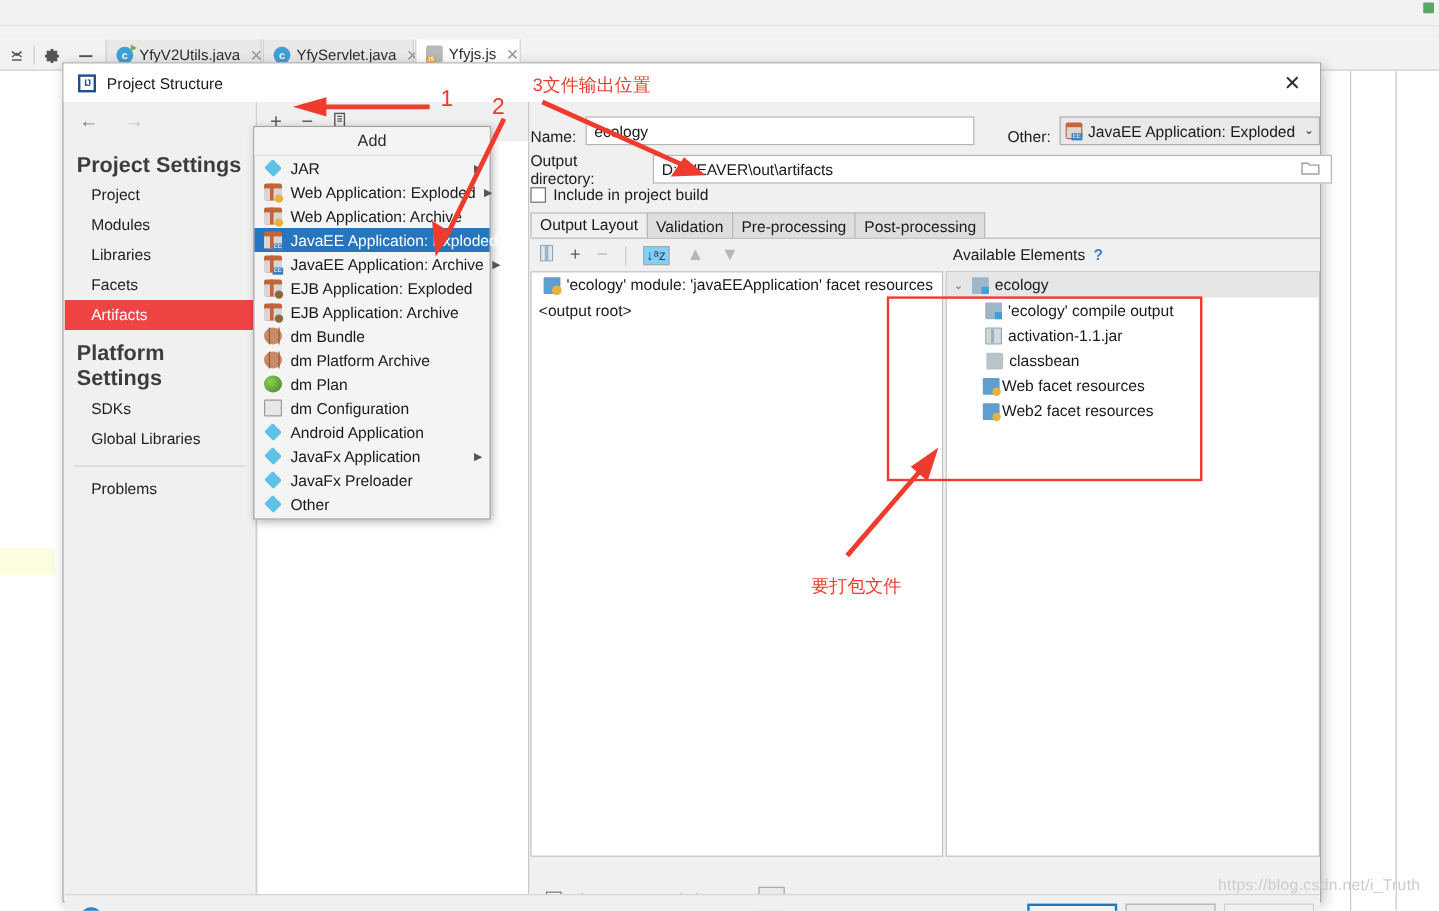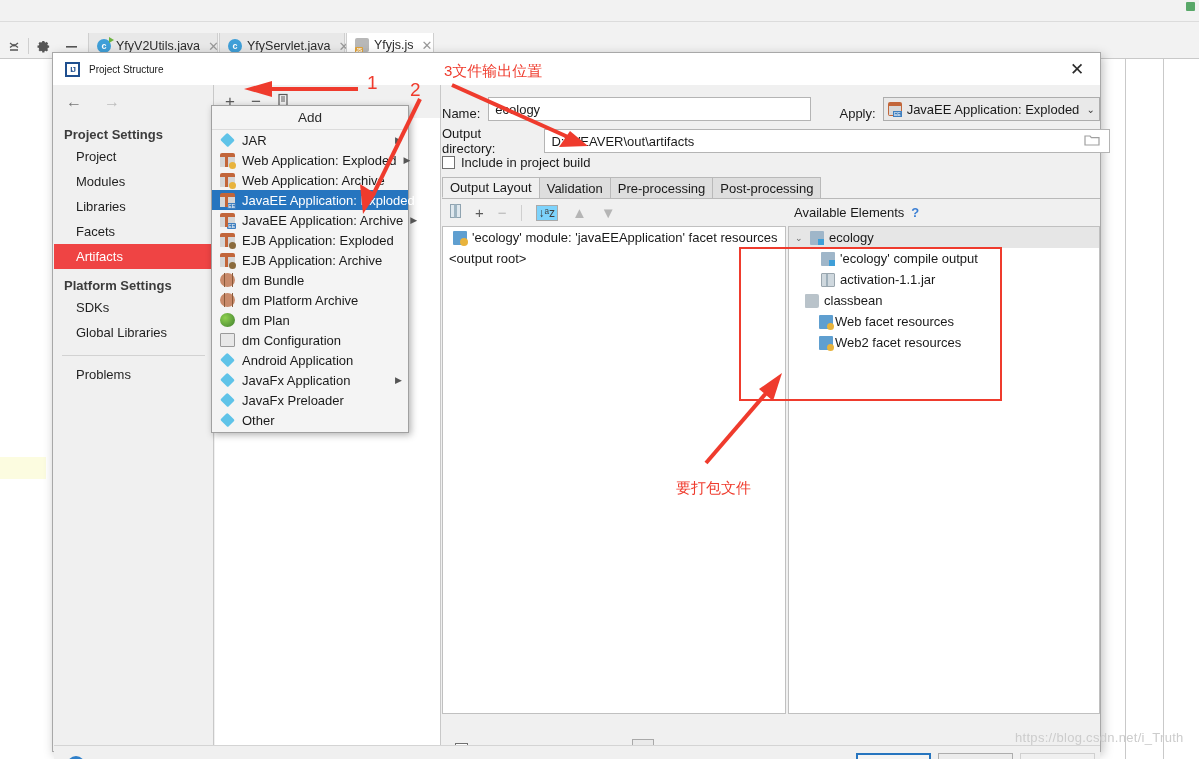--- a/index.html
+++ b/index.html
@@ -43,32 +43,32 @@
   #ide-right-panel-a { position:absolute; left:1125px; top:59px; width:38px; height:700px; background:#ffffff; border-left:1px solid #c9c9c9; }
   #ide-right-panel-b { position:absolute; left:1163px; top:59px; width:36px; height:700px; background:#ffffff; border-left:1px solid #c9c9c9; }
   #ide-green-mark { position:absolute; left:1186px; top:2px; width:9px; height:9px; background:#59a869; border-radius:1px; }
 
   
   #dialog { position:absolute; left:52px; top:52px; width:1049px; height:700px;
             background:#f0f0f0; border:1px solid #a8a8a8; box-shadow:2px 3px 10px rgba(0,0,0,.25); }
   #dlg-titlebar { height:32px; background:#ffffff; display:flex; align-items:center; padding:0 6px 0 12px; }
   #dlg-title-icon { width:15px; height:15px; background:#fff; border:2px solid #1f4f8f; display:flex; align-items:center;
                     justify-content:center; font-size:8px; font-weight:bold; color:#1f4f8f; margin-right:9px; letter-spacing:-1px;}
-  #dlg-title-text { font-size:10px; color:#1a1a1a;text-align:center; }
+  #dlg-title-text { font-size:13px; color:#1a1a1a;text-align:center; }
   #dlg-close { margin-left:auto; width:34px; height:30px; display:flex; align-items:center; justify-content:center;
                font-size:17px; color:#2b2b2b; }
 
   #dlg-body { position:absolute; left:0; top:32px; width:1047px; height:666px; }
 
   
   #dlg-sidebar { position:absolute; left:1px; top:0; width:160px; height:660px; background:#f0f0f0; border-right:1px solid #c8c8c8;}
   #sidebar-nav-bar { height:33px; display:flex; align-items:center; padding-left:12px; gap:22px; color:#777; font-size:16px; background:#f0f0f0;}
   .navarrow { cursor:default; }
   .navarrow.dim { color:#bdbdbd; }
-  .sb-group { padding:9px 0 2px 10px; font-weight:bold; font-size:13px; color:#3c3c3c; }
+  .sb-group { padding:9px 0 2px 10px; font-weight:bold; font-size:18px; color:#3c3c3c; }
   .sb-item { padding:3px 0 3px 22px; font-size:13px; color:#1f1f1f; line-height:19px; }
   .sb-item.sel { background:#ef4444; color:#ffffff; }
   .sb-div { height:1px; background:#d2d2d2; margin:10px 8px 6px 8px; }
 
   
   #dlg-content { position:absolute; left:162px; top:0; width:885px; height:660px; background:#f0f0f0; }
 
   #artifacts-toolbar { height:33px; background:#f0f0f0; display:flex; align-items:center; padding-left:10px; gap:16px;
                        border-right:1px solid #c8c8c8; width:226px; position:absolute; left:0; top:0; color:#555; }
   .tb-ico { font-size:17px; color:#5a5a5a; }
@@ -273,21 +273,21 @@
         </span>
       </div>
 
       <div id="artifacts-list"></div>
 
       <div id="detail-pane">
 
         <div class="row-name">
           <span class="lbl">Name:</span>
           <div id="name-input">ecology</div>
-          <span class="lbl" id="type-label">Apply:</span>
+          <span class="lbl" id="type-label">Other:</span>
           <div id="type-select">
             <span class="jee-ico"></span>
             <span>JavaEE Application: Exploded</span>
             <span class="chev">⌄</span>
           </div>
         </div>
 
         <div class="row-out">
           <span class="lbl">Output directory:</span>
           <div id="out-input">D:\WEAVER\out\artifacts</div>
@@ -347,21 +347,21 @@
             <span>ecology</span>
           </div>
           <div class="tnode" style="padding-left:32px;">
             <span class="ico folderOut"></span>
             <span>'ecology' compile output</span>
           </div>
           <div class="tnode" style="padding-left:32px;">
             <span class="ico jar"></span>
             <span>activation-1.1.jar</span>
           </div>
-          <div class="tnode" style="padding-left:16px;">
+          <div class="tnode" style="padding-left:33px;">
             <span class="ico folder"></span>
             <span>classbean</span>
           </div>
           <div class="tnode" style="padding-left:30px; gap:2px;">
             <span class="ico efacet"></span>
             <span>Web facet resources</span>
           </div>
           <div class="tnode" style="padding-left:30px; gap:2px;">
             <span class="ico efacet"></span>
             <span>Web2 facet resources</span>

